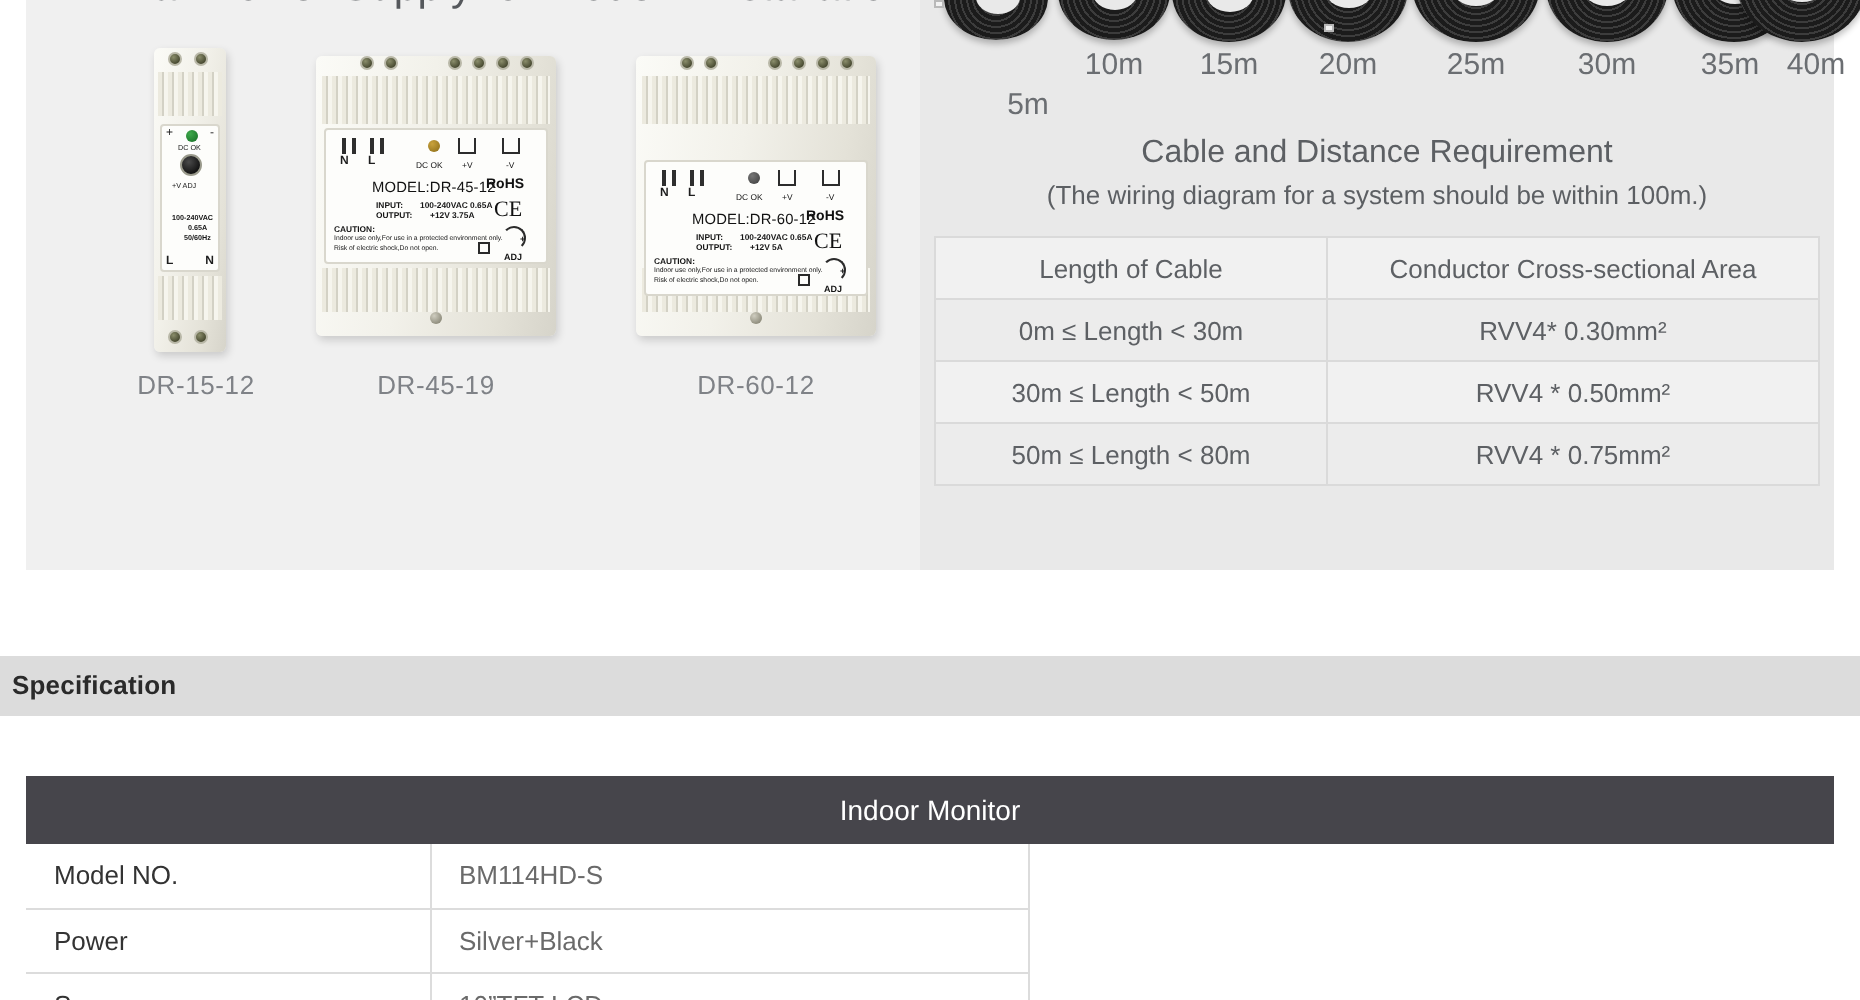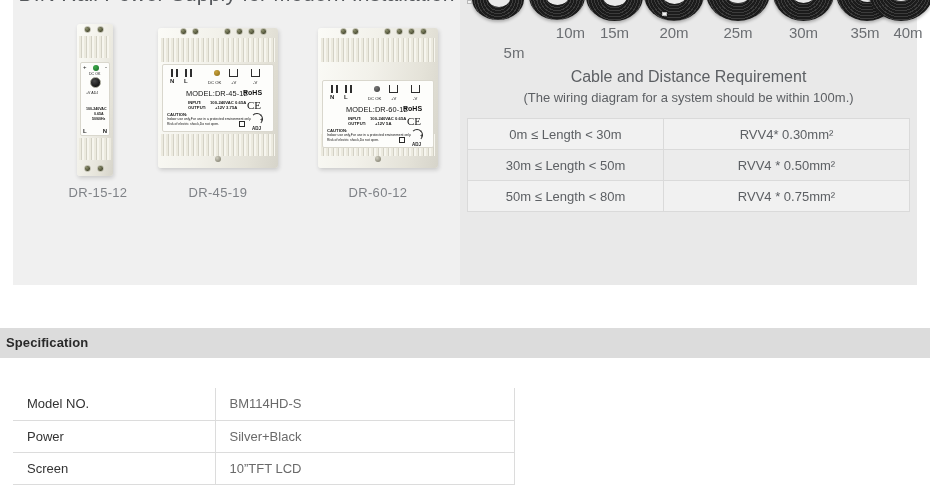--- a/index.html
+++ b/index.html
@@ -472,34 +472,38 @@
             <div class="hole" style="left:19px; top:18px; width:25px; height:20px;"></div>
 
           </div>
           <div class="coil" style="left:408px; top:2px; width:66px; height:61px;">
             <div class="ring"></div>
             <div class="hole" style="left:20px; top:20px; width:26px; height:21px;"></div>
 
           </div>
 
           <div class="cable-label" style="left:28px; top:66px; width:52px;margin-top:20px;">5m</div>
-          <div class="cable-label" style="left:69px; top:66px; width:56px;text-align:right;">10m</div>
+          <div class="cable-label" style="left:69px; top:66px; width:56px;">10m</div>
           <div class="cable-label" style="left:126px; top:66px; width:57px;">15m</div>
           <div class="cable-label" style="left:184px; top:66px; width:60px;">20m</div>
           <div class="cable-label" style="left:246px; top:66px; width:64px;">25m</div>
           <div class="cable-label" style="left:313px; top:66px; width:61px;">30m</div>
           <div class="cable-label" style="left:374px; top:66px; width:62px;">35m</div>
           <div class="cable-label" style="left:420px; top:66px; width:56px;">40m</div>
         </div>
 
         <div class="req-title">Cable and Distance Requirement</div>
         <div class="req-sub">(The wiring diagram for a system should be within 100m.)</div>
 
         <table class="cable-table">
           <tbody>
+            <tr>
+              <td class="c1">Length of Cable</td>
+              <td>Conductor Cross-sectional Area</td>
+            </tr>
             <tr>
               <td class="c1">0m ≤ Length &lt; 30m</td>
               <td>RVV4* 0.30mm²</td>
             </tr>
             <tr>
               <td class="c1">30m ≤ Length &lt; 50m</td>
               <td>RVV4 * 0.50mm²</td>
             </tr>
             <tr>
               <td class="c1">50m ≤ Length &lt; 80m</td>
@@ -510,20 +514,23 @@
 
       </div>
     </div>
   </div>
 
   <div class="spec-band">
     <span>Specification</span>
   </div>
 
   <div class="spec-wrap">
+    <div class="spec-head">
+      <span>Indoor Monitor</span>
+    </div>
     <table class="spec-table">
       <tbody>
         <tr>
           <td class="k">Model NO.</td>
           <td class="v">BM114HD-S</td>
         </tr>
         <tr>
           <td class="k">Power</td>
           <td class="v">Silver+Black</td>
         </tr>

